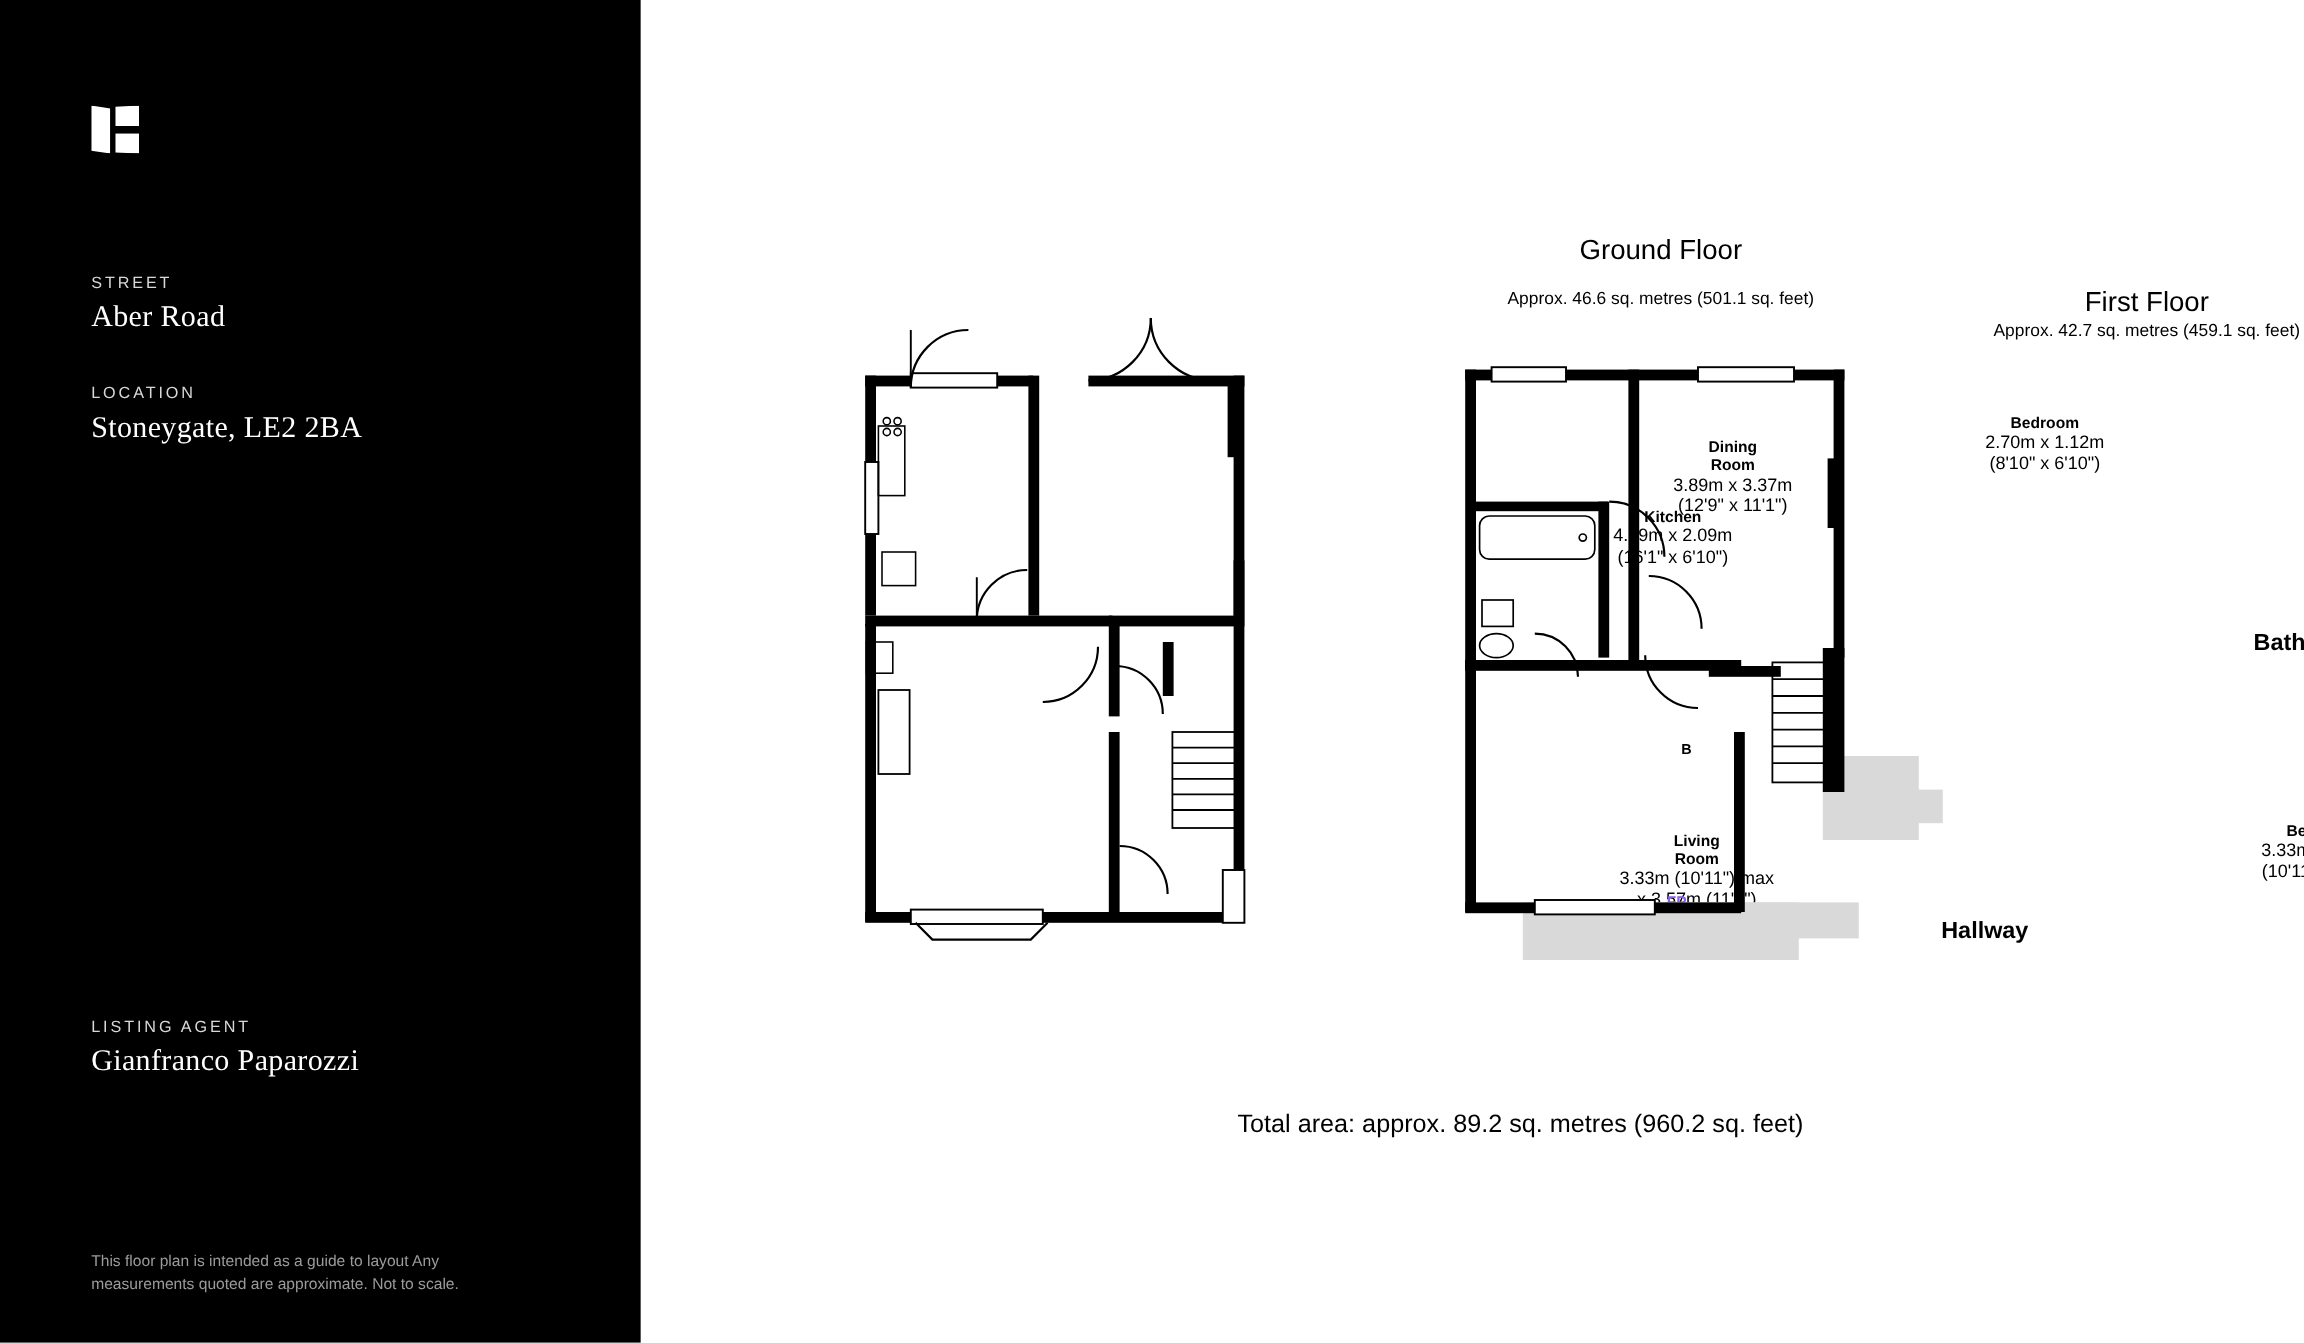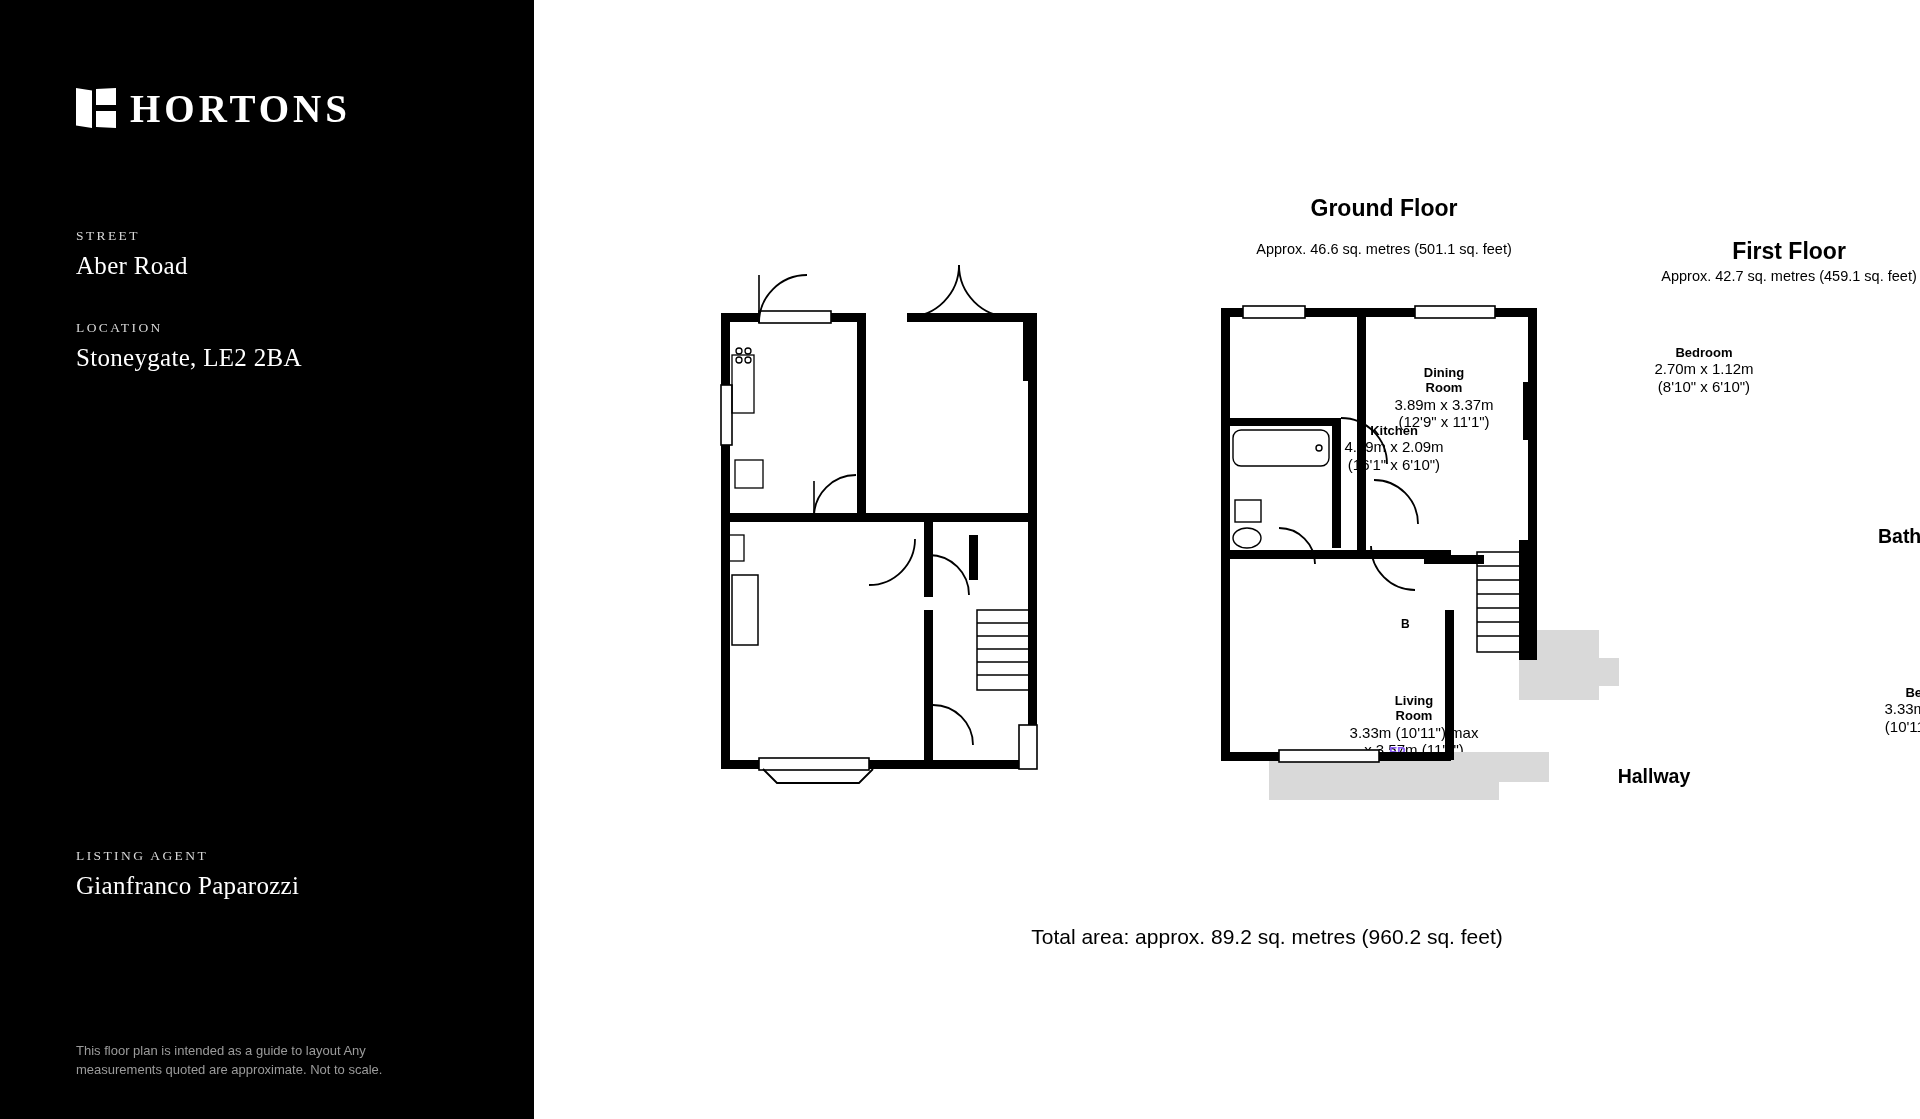--- a/index.html
+++ b/index.html
@@ -68,21 +68,21 @@
   }
 
   .field {
     position: absolute;
     left: 76px;
   }
   .field-label {
     font-size: 13.5px;
     letter-spacing: 2.4px;
     color: #d8d8d8;
-    font-family: Liberation Serif, serif;
+    font-family: Liberation Sans, sans-serif;
     margin-bottom: 8px;
   }
   .field-value {
     font-family: "Liberation Serif", serif;
     font-size: 25px;
     color: #ffffff;
     font-weight: 400;
     letter-spacing: 0.3px;
   }
   #street-field { top: 228px; }
@@ -106,21 +106,21 @@
     left: 534px;
     top: 0;
     width: 1386px;
     height: 1119px;
     background: #ffffff;
   }
 
   .floor-title {
     position: absolute;
     text-align: center;
-    font-weight: 700;
+    font-weight: 400;
     font-size: 23px;
     color: #000;
   }
   .floor-sub {
     position: absolute;
     text-align: center;
     font-size: 14.5px;
     color: #000;
   }
 
@@ -172,21 +172,20 @@
 <body>
 
 <div class="sidebar">
 
   <div class="logo-wrap">
     <span class="logo-mark">
       <span class="lm-a"></span>
         <span class="lm-b"></span>
         <span class="lm-c"></span>
     </span>
-    <span class="logo-text">HORTONS</span>
   </div>
 
   <div class="field" id="street-field">
     <div class="field-label">STREET</div>
     <div class="field-value">Aber Road</div>
   </div>
 
   <div class="field" id="location-field">
     <div class="field-label">LOCATION</div>
     <div class="field-value">Stoneygate, LE2 2BA</div>

